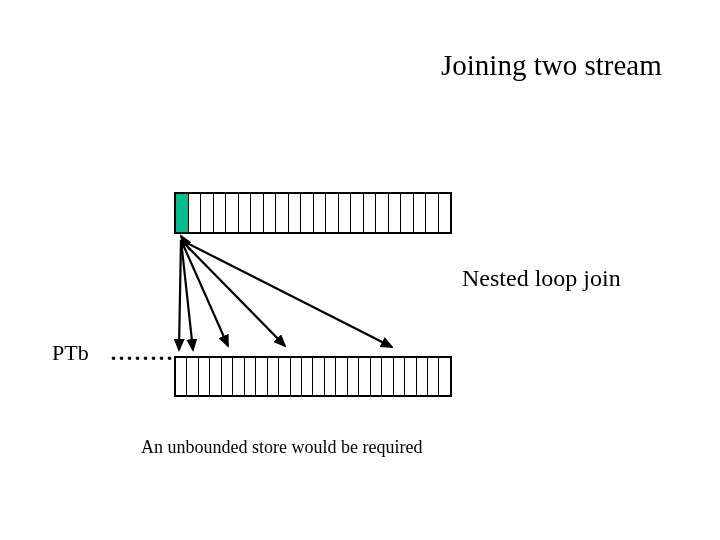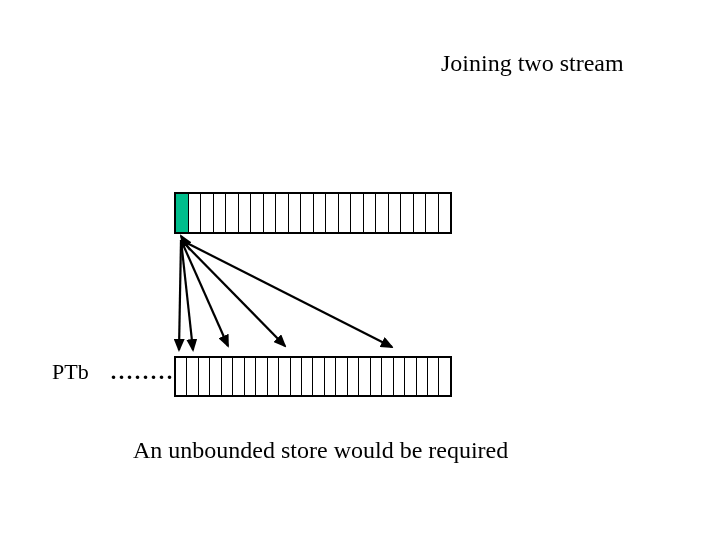--- a/index.html
+++ b/index.html
@@ -13,32 +13,32 @@
     height: 540px;
     background: #ffffff;
     overflow: hidden;
     font-family: "Liberation Serif", "DejaVu Serif", serif;
     color: #000000;
   }
   .title {
     position: absolute;
     left: 441px;
     top: 50px;
-    font-size: 24px;
+    font-size: 29px;
     line-height: 1.1;
     white-space: nowrap;
   }
   .stream-row {
     position: absolute;
     font-size: 22px;
     line-height: 1.15;
     white-space: nowrap;
   }
   .pta-row { left: 58px; top: 195px; }
-  .ptb-row { left: 52px; top: 359px; }
+  .ptb-row { left: 52px; top: 340px; }
   .dots {
     letter-spacing: 2.5px;
     font-weight: bold;
   }
   .pta-row .dots { margin-left: 16px; }
   .ptb-row .dots { margin-left: 22px; }
   .bar {
     position: absolute;
     display: flex;
     border: 2px solid #000000;
@@ -63,23 +63,23 @@
   .annotation {
     position: absolute;
     left: 462px;
     top: 265px;
     font-size: 24px;
     line-height: 1.15;
     white-space: nowrap;
   }
   .caption {
     position: absolute;
-    left: 133px;
+    left: 141px;
     top: 437px;
-    font-size: 24px;
+    font-size: 18px;
     line-height: 1.15;
     white-space: nowrap;
   }
 </style>
 </head>
 <body>
 
 <div class="slide">
 
   <div class="title">Joining two stream</div>
@@ -119,20 +119,21 @@
     <g id="arrow-lines">
         <line x1="181" y1="240" x2="179" y2="350" stroke="#000000" stroke-width="2.2" marker-end="url(#arrowhead)"></line>
         <line x1="181" y1="240" x2="193" y2="350" stroke="#000000" stroke-width="2.2" marker-end="url(#arrowhead)"></line>
         <line x1="181" y1="240" x2="228" y2="346" stroke="#000000" stroke-width="2.2" marker-end="url(#arrowhead)"></line>
         <line x1="181" y1="240" x2="285" y2="346" stroke="#000000" stroke-width="2.2" marker-end="url(#arrowhead)"></line>
         <line x1="181" y1="240" x2="392" y2="347" stroke="#000000" stroke-width="2.2" marker-end="url(#arrowhead)"></line>
         <line x1="190" y1="250" x2="181" y2="236" stroke="#000000" stroke-width="2.2" marker-end="url(#arrowhead)"></line>
       </g>
   </svg>
 
+  <div class="annotation">Nested loop join</div>
 
   <div class="stream-row ptb-row">
     <span>PTb</span><span class="dots">........</span>
   </div>
 
   <div class="bar ptb-bar" id="ptb-bar">
       <div class="cell"></div>
       <div class="cell"></div>
       <div class="cell"></div>
       <div class="cell"></div>

